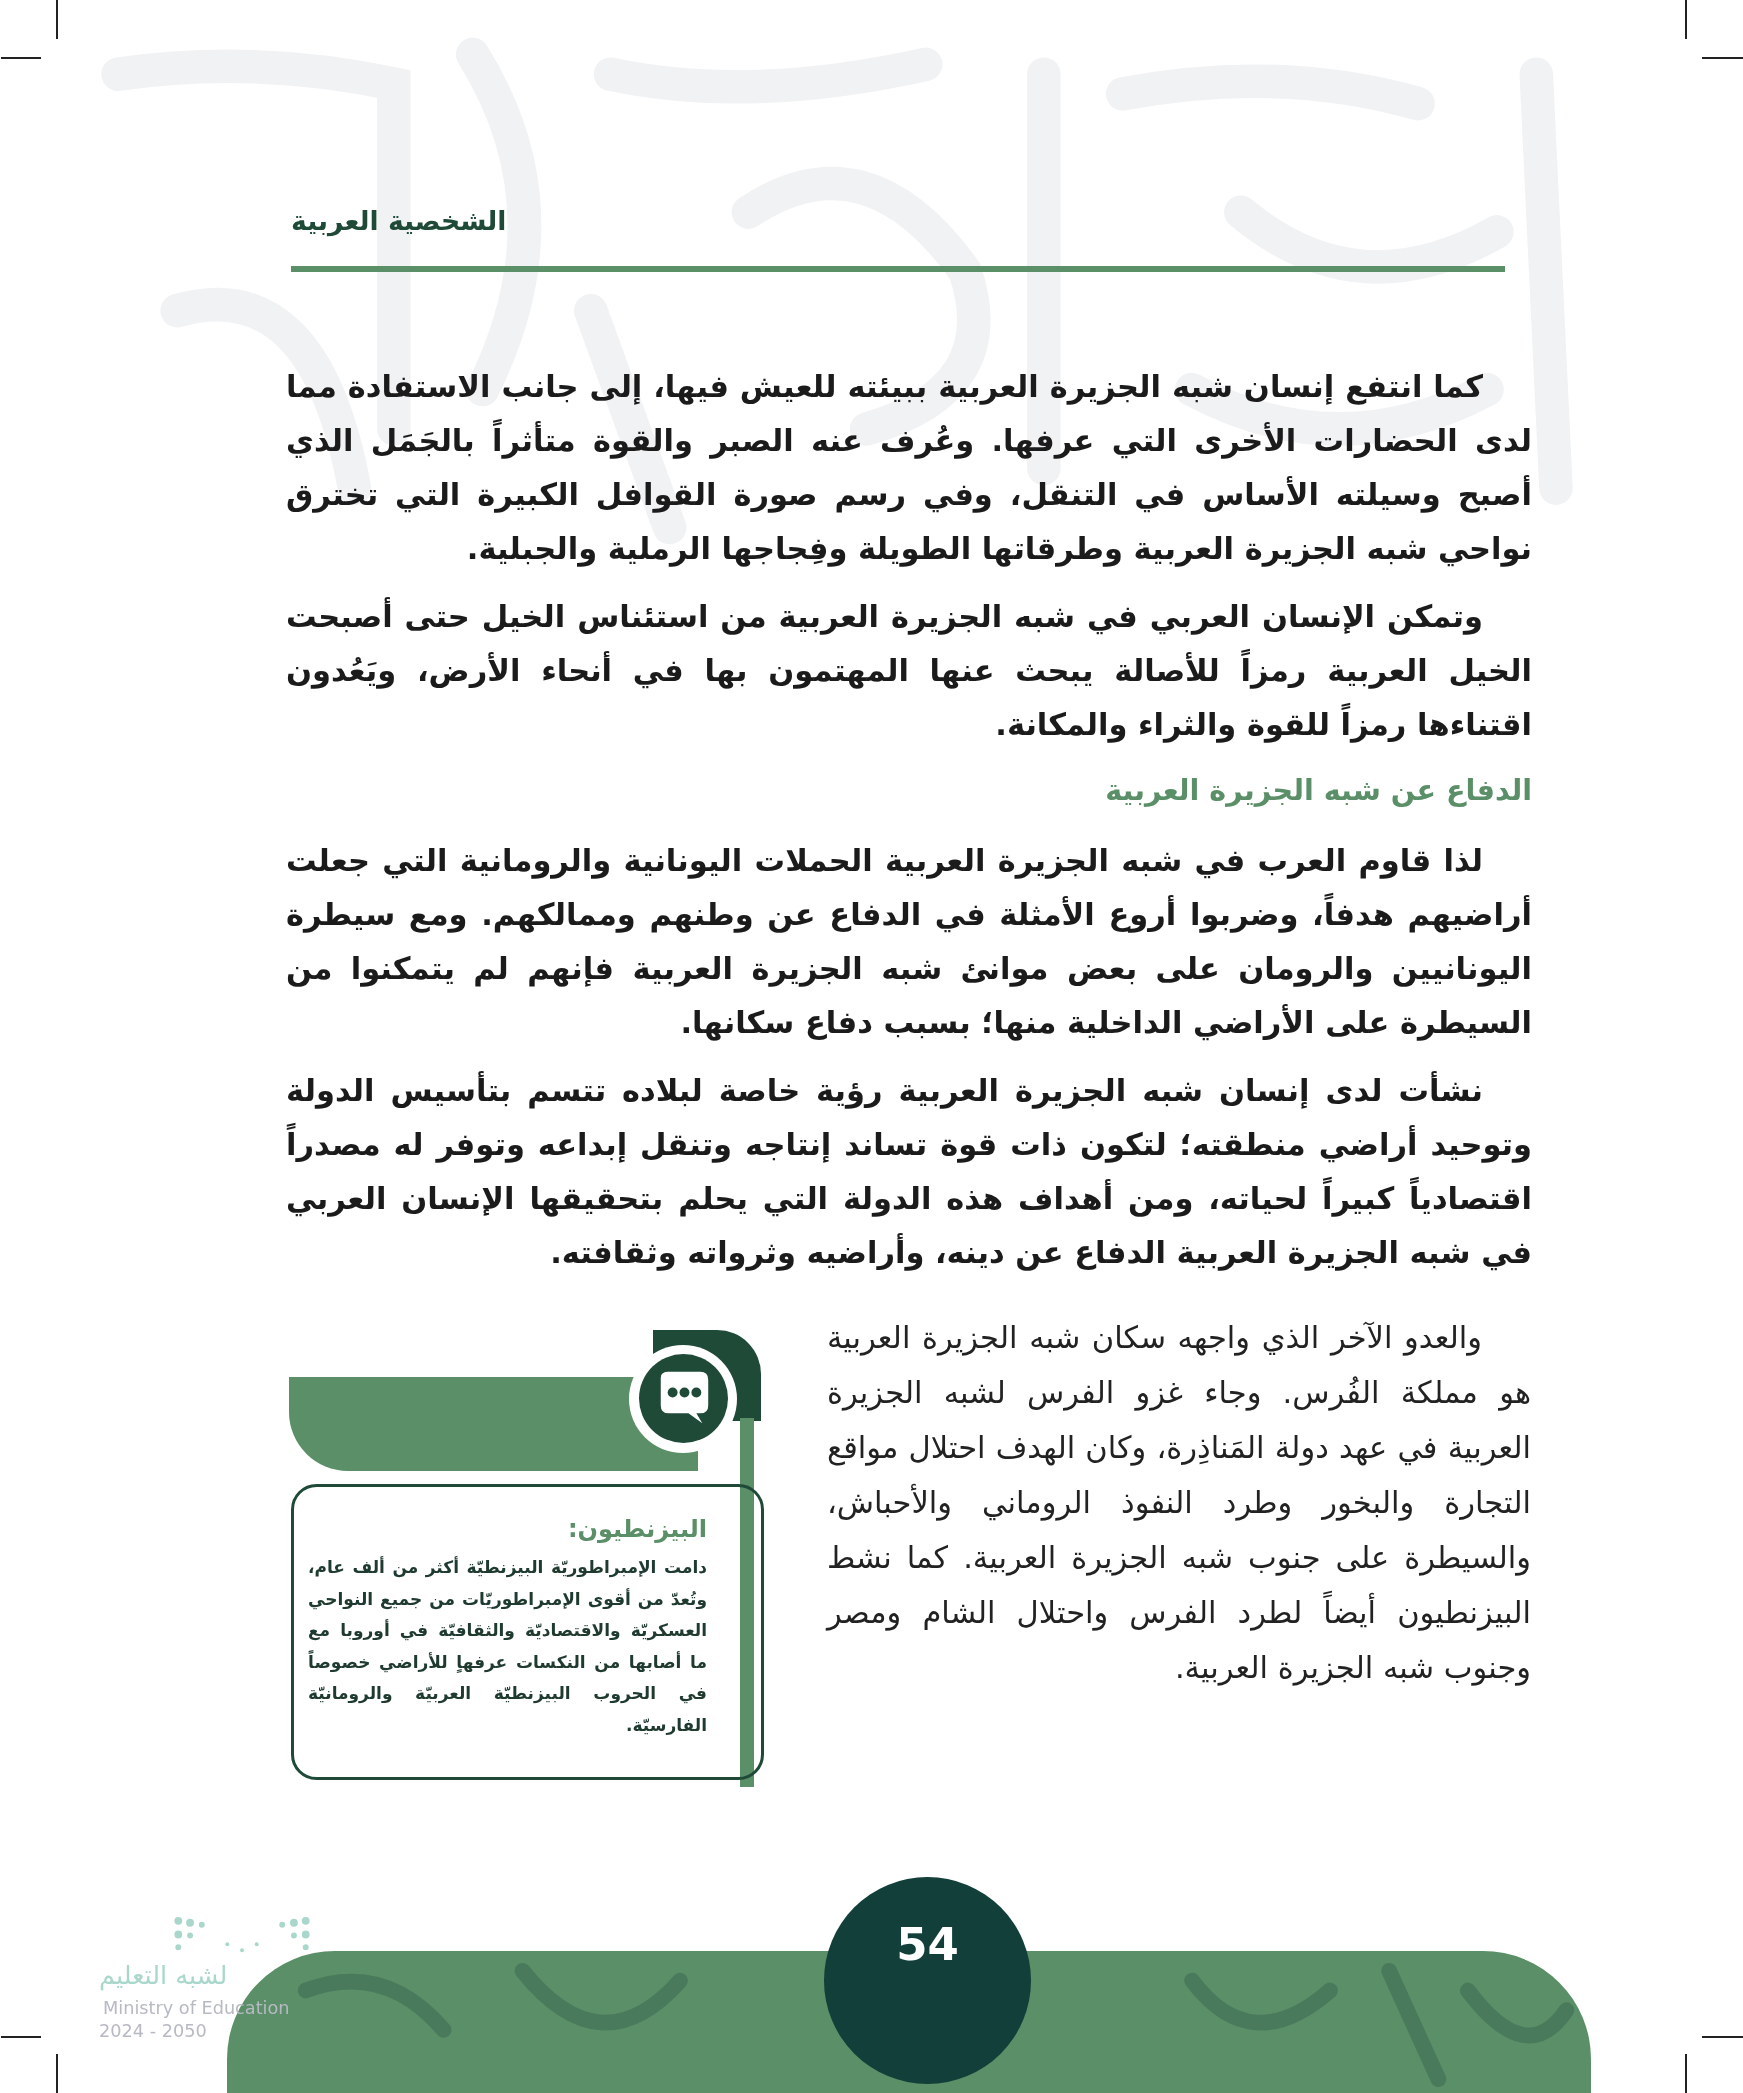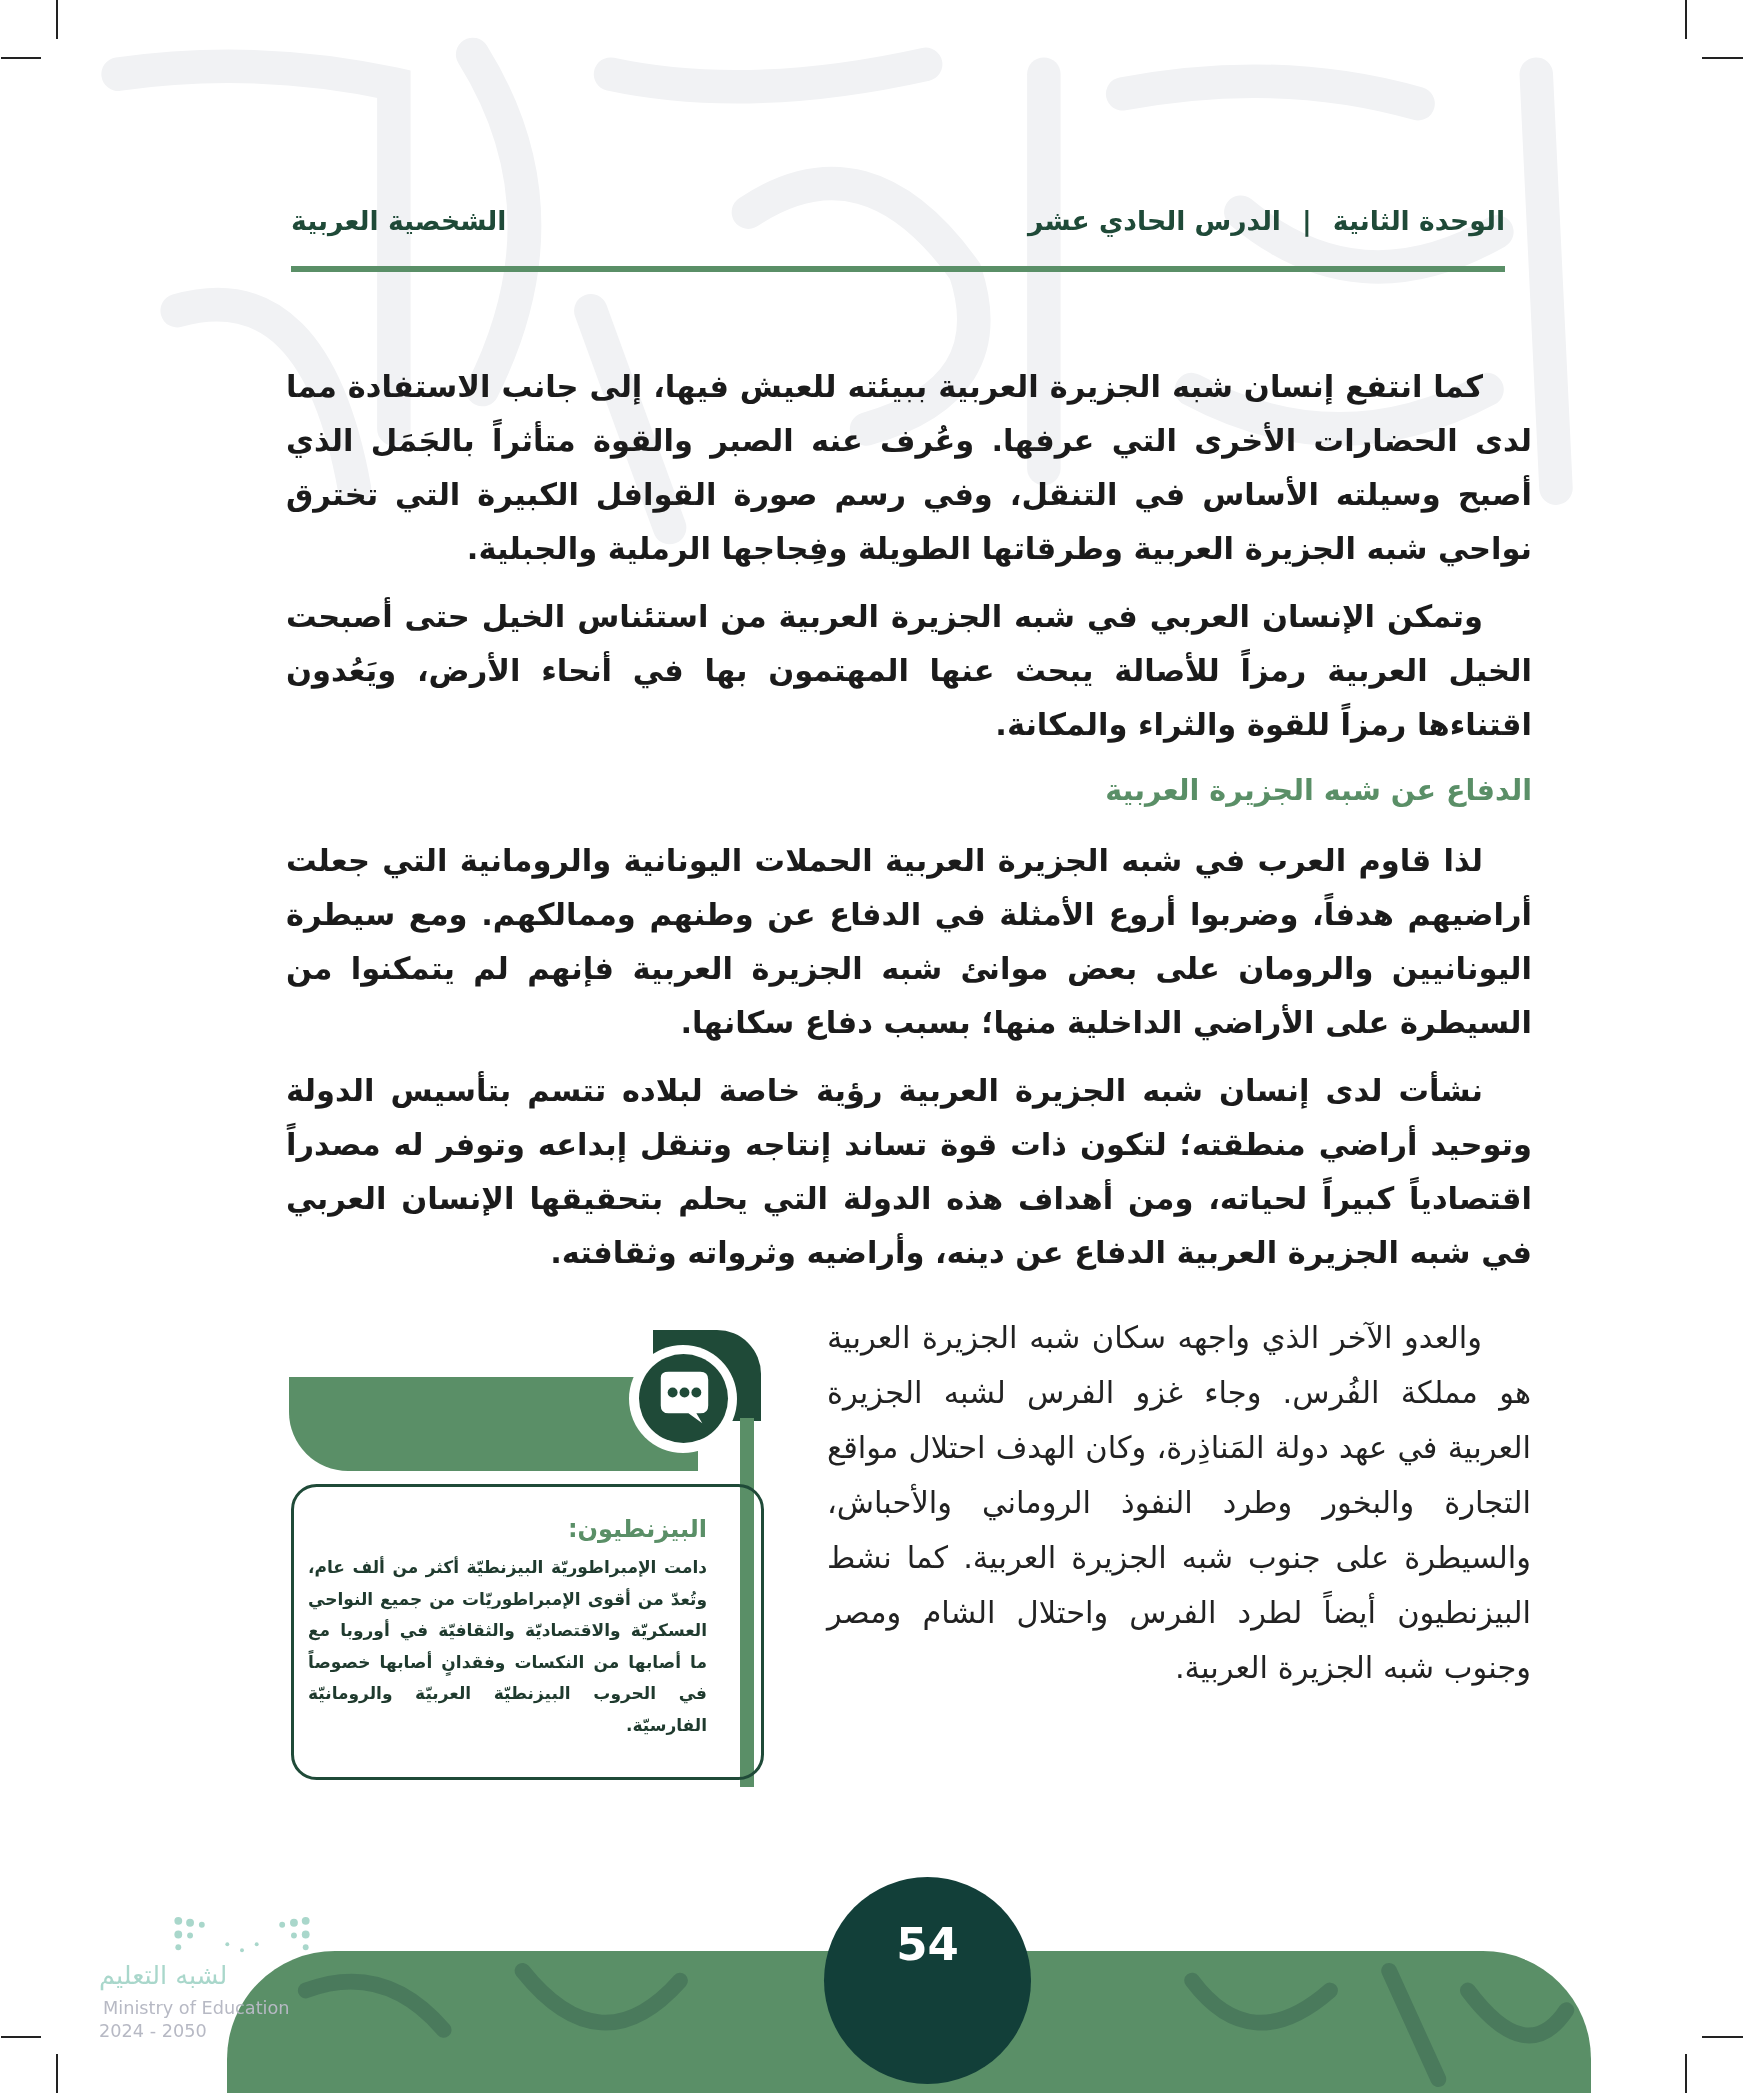--- a/index.html
+++ b/index.html
@@ -67,25 +67,20 @@
 <div class="crop" style="left:56px;top:0;width:2px;height:39px;"></div>
 <div class="crop" style="left:0;top:57px;width:41px;height:2px;"></div>
 <div class="crop" style="left:1685px;top:0;width:2px;height:39px;"></div>
 <div class="crop" style="left:1702px;top:57px;width:41px;height:2px;"></div>
 <div class="crop" style="left:56px;top:2054px;width:2px;height:39px;"></div>
 <div class="crop" style="left:0;top:2036px;width:41px;height:2px;"></div>
 <div class="crop" style="left:1685px;top:2054px;width:2px;height:39px;"></div>
 <div class="crop" style="left:1702px;top:2036px;width:41px;height:2px;"></div>
 
 <div class="header">
-  <div class="header-right">
-    <span>الوحدة الثانية</span>
-    <span class="sep">|</span>
-    <span>الدرس الحادي عشر</span>
-  </div>
   <div class="header-left">الشخصية العربية</div>
   <div class="header-rule"></div>
 </div>
 
 <div class="content">
   <p class="body">كما انتفع إنسان شبه الجزيرة العربية ببيئته للعيش فيها، إلى جانب الاستفادة مما لدى الحضارات الأخرى التي عرفها. وعُرف عنه الصبر والقوة متأثراً بالجَمَل الذي أصبح وسيلته الأساس في التنقل، وفي رسم صورة القوافل الكبيرة التي تخترق نواحي شبه الجزيرة العربية وطرقاتها الطويلة وفِجاجها الرملية والجبلية.</p>
   <p class="body">وتمكن الإنسان العربي في شبه الجزيرة العربية من استئناس الخيل حتى أصبحت الخيل العربية رمزاً للأصالة يبحث عنها المهتمون بها في أنحاء الأرض، ويَعُدون اقتناءها رمزاً للقوة والثراء والمكانة.</p>
   <h2 class="section">الدفاع عن شبه الجزيرة العربية</h2>
   <p class="body">لذا قاوم العرب في شبه الجزيرة العربية الحملات اليونانية والرومانية التي جعلت أراضيهم هدفاً، وضربوا أروع الأمثلة في الدفاع عن وطنهم وممالكهم. ومع سيطرة اليونانيين والرومان على بعض موانئ شبه الجزيرة العربية فإنهم لم يتمكنوا من السيطرة على الأراضي الداخلية منها؛ بسبب دفاع سكانها.</p>
   <p class="body">نشأت لدى إنسان شبه الجزيرة العربية رؤية خاصة لبلاده تتسم بتأسيس الدولة وتوحيد أراضي منطقته؛ لتكون ذات قوة تساند إنتاجه وتنقل إبداعه وتوفر له مصدراً اقتصادياً كبيراً لحياته، ومن أهداف هذه الدولة التي يحلم بتحقيقها الإنسان العربي في شبه الجزيرة العربية الدفاع عن دينه، وأراضيه وثرواته وثقافته.</p>
@@ -104,21 +99,21 @@
       <svg width="89" height="89" viewBox="0 0 90 90">
         <path d="M22 24 Q22 18 30 18 L62 18 Q70 18 70 26 L70 52 Q70 60 62 60 L58 60 L64 70 L50 60 L30 60 Q22 60 22 52 Z" fill="#fff"></path>
         <circle cx="34" cy="39" r="5" fill="#1f4a38"></circle>
         <circle cx="46" cy="39" r="5" fill="#1f4a38"></circle>
         <circle cx="58" cy="39" r="5" fill="#1f4a38"></circle>
       </svg>
     </div>
   </div>
   <div class="callout-box">
     <div class="callout-term">البيزنطيون:</div>
-    <div class="callout-text">دامت الإمبراطوريّة البيزنطيّة أكثر من ألف عام، وتُعدّ من أقوى الإمبراطوريّات من جميع النواحي العسكريّة والاقتصاديّة والثقافيّة في أوروبا مع ما أصابها من النكسات وفقدانٍ أصابها خصوصاً في الحروب البيزنطيّة العربيّة والرومانيّة الفارسيّة.</div>
+    <div class="callout-text">دامت الإمبراطوريّة البيزنطيّة أكثر من ألف عام، وتُعدّ من أقوى الإمبراطوريّات من جميع النواحي العسكريّة والاقتصاديّة والثقافيّة في أوروبا مع ما أصابها من النكسات عرفهاٍ للأراضي خصوصاً في الحروب البيزنطيّة العربيّة والرومانيّة الفارسيّة.</div>
   </div>
 </div>
 
 <div class="footer">
   <div class="footer-band">
     <svg width="1364" height="143" viewBox="0 0 1385 145">
       <g fill="none" stroke="#4a7a5c" stroke-width="16" stroke-linecap="round">
         <path d="M80 40 Q160 10 220 80"></path>
         <path d="M300 20 Q380 120 460 30"></path>
         <path d="M980 30 Q1040 110 1120 40"></path>

